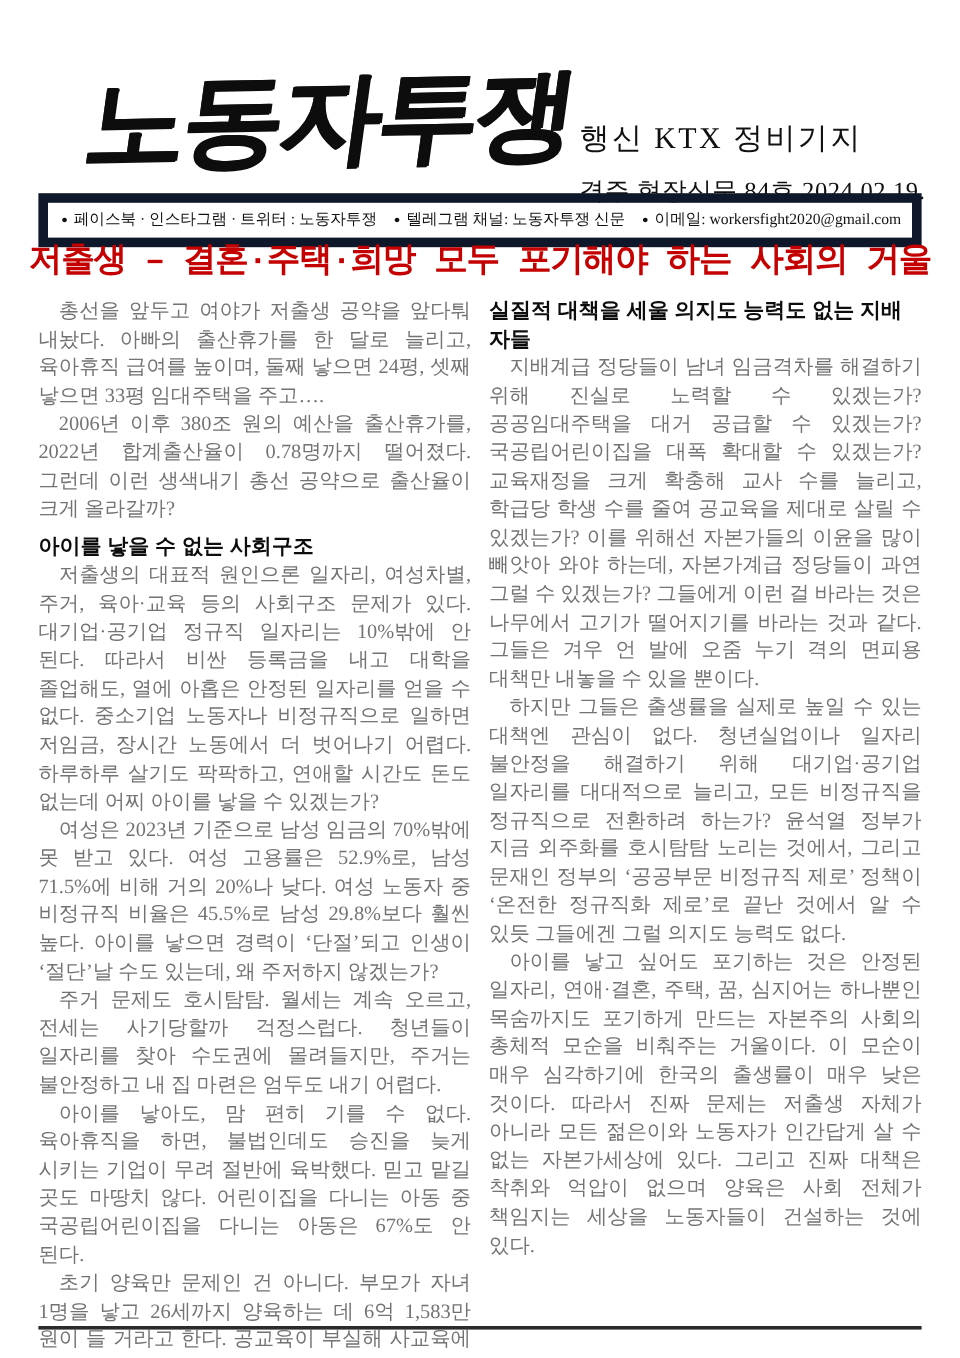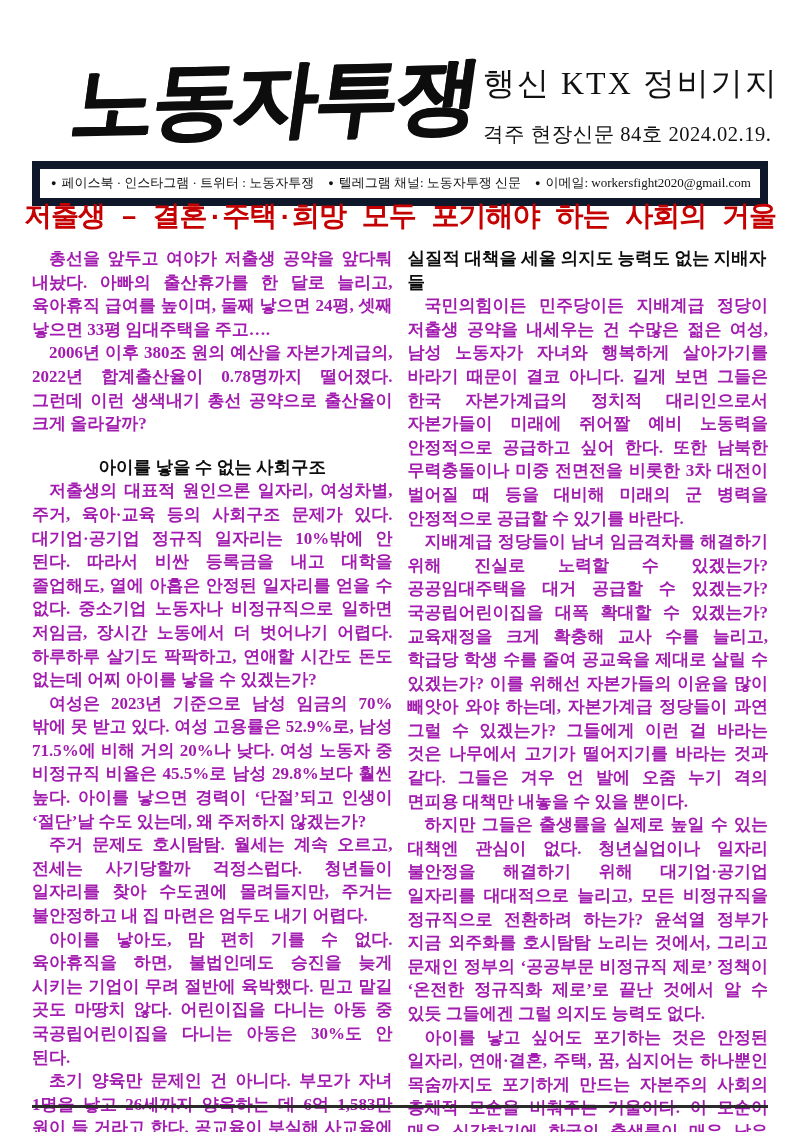--- a/index.html
+++ b/index.html
@@ -22,22 +22,23 @@
     letter-spacing: -3px;
     color: #0d0d0d;
     transform: skewX(-9deg) rotate(-1.2deg);
     white-space: nowrap;
     text-shadow: 1.5px 0 0 #0d0d0d, 0 1px 0 #0d0d0d;
   }
   .mast-right {
     position: absolute; top: 62px; left: 483px; width: 290px;
   }
   .mast-location {
-    font-size: 32px; letter-spacing: 2px; color: #111;
+    font-size: 25px; letter-spacing: 2px; color: #111;
     white-space: nowrap;
+    margin-top: 36px;
   }
   .mast-issue {
     margin-top: 14px; font-size: 20.5px; letter-spacing: 0.5px; color: #111;
     white-space: nowrap;
   }
 
   
   .info-bar {
     position: absolute; top: 161px; left: 32px; right: 32px;
     border: 8px solid #0f172a;
@@ -66,32 +67,31 @@
     position: absolute; top: 247px; left: 32px; right: 32px;
     display: flex; gap: 15px;
   }
   .col { flex: 1 1 0; min-width: 0; }
   .col p {
     font-size: 17px;
     line-height: 23.6px;
     text-align: justify;
     text-indent: 1em;
     word-break: keep-all;
-    color: #a21caf;
-    font-weight: bold;
+    color: #737373;
   }
   .section-heading {
-    font-family: Liberation Serif, serif;
+    font-family: Liberation Sans, sans-serif;
     font-weight: bold;
     font-size: 17.5px;
     line-height: 23.6px;
     color: #0d0d0d;
     text-align: left;
   }
-  .col .section-heading.spaced { margin-top: 20px; text-align: center; }
+  .col .section-heading.spaced { margin-top: 8px; }
 
   .bottom-rule {
     position: absolute; top: 1105px; left: 32px; right: 32px;
     border-top: 3px solid #2b2b2b;
   }
 </style>
 </head>
 <body>
 
 <div class="page">
@@ -104,31 +104,30 @@
 
   <div class="info-bar">
     <span class="info-item"><span class="info-bullet">●</span><span>페이스북 · 인스타그램 · 트위터 : 노동자투쟁</span></span><span class="info-item"><span class="info-bullet">●</span><span>텔레그램 채널: 노동자투쟁 신문</span></span><span class="info-item"><span class="info-bullet">●</span><span>이메일: workersfight2020@gmail.com</span></span>
   </div>
 
   <div class="headline" style="color: rgb(196, 0, 0);">저출생 – 결혼·주택·희망 모두 포기해야 하는 사회의 거울</div>
 
   <div class="columns">
     <div class="col">
       <p>총선을 앞두고 여야가 저출생 공약을 앞다퉈 내놨다. 아빠의 출산휴가를 한 달로 늘리고, 육아휴직 급여를 높이며, 둘째 낳으면 24평, 셋째 낳으면 33평 임대주택을 주고….</p>
-      <p>2006년 이후 380조 원의 예산을 자본가계급의, 2022년 합계출산율이 0.78명까지 떨어졌다. 그런데 이런 생색내기 총선 공약으로 출산율이 크게 올라갈까?</p>
+      <p>2006년 이후 380조 원의 예산을 출산휴가를, 2022년 합계출산율이 0.78명까지 떨어졌다. 그런데 이런 생색내기 총선 공약으로 출산율이 크게 올라갈까?</p>
       <div class="section-heading spaced">아이를 낳을 수 없는 사회구조</div>
       <p>저출생의 대표적 원인으론 일자리, 여성차별, 주거, 육아·교육 등의 사회구조 문제가 있다. 대기업·공기업 정규직 일자리는 10%밖에 안 된다. 따라서 비싼 등록금을 내고 대학을 졸업해도, 열에 아홉은 안정된 일자리를 얻을 수 없다. 중소기업 노동자나 비정규직으로 일하면 저임금, 장시간 노동에서 더 벗어나기 어렵다. 하루하루 살기도 팍팍하고, 연애할 시간도 돈도 없는데 어찌 아이를 낳을 수 있겠는가?</p>
       <p>여성은 2023년 기준으로 남성 임금의 70%밖에 못 받고 있다. 여성 고용률은 52.9%로, 남성 71.5%에 비해 거의 20%나 낮다. 여성 노동자 중 비정규직 비율은 45.5%로 남성 29.8%보다 훨씬 높다. 아이를 낳으면 경력이 ‘단절’되고 인생이 ‘절단’날 수도 있는데, 왜 주저하지 않겠는가?</p>
       <p>주거 문제도 호시탐탐. 월세는 계속 오르고, 전세는 사기당할까 걱정스럽다. 청년들이 일자리를 찾아 수도권에 몰려들지만, 주거는 불안정하고 내 집 마련은 엄두도 내기 어렵다.</p>
-      <p>아이를 낳아도, 맘 편히 기를 수 없다. 육아휴직을 하면, 불법인데도 승진을 늦게 시키는 기업이 무려 절반에 육박했다. 믿고 맡길 곳도 마땅치 않다. 어린이집을 다니는 아동 중 국공립어린이집을 다니는 아동은 30%도 안 된다.</p>
+      <p>아이를 낳아도, 맘 편히 기를 수 없다. 육아휴직을 하면, 불법인데도 승진을 늦게 시키는 기업이 무려 절반에 육박했다. 믿고 맡길 곳도 마땅치 않다. 어린이집을 다니는 아동 중 국공립어린이집을 다니는 아동은 67%도 안 된다.</p>
       <p>초기 양육만 문제인 건 아니다. 부모가 자녀 1명을 낳고 26세까지 양육하는 데 6억 1,583만 원이 들 거라고 한다. 공교육이 부실해 사교육에 의존하느라 부모의 허리가 휘는 경우도 많다.</p>
     </div>
     <div class="col">
       <div class="section-heading">실질적 대책을 세울 의지도 능력도 없는 지배자들</div>
-      <p>국민의힘이든 민주당이든 지배계급 정당이 저출생 공약을 내세우는 건 수많은 젊은 여성, 남성 노동자가 자녀와 행복하게 살아가기를 바라기 때문이 결코 아니다. 길게 보면 그들은 한국 자본가계급의 정치적 대리인으로서 자본가들이 미래에 쥐어짤 예비 노동력을 안정적으로 공급하고 싶어 한다. 또한 남북한 무력충돌이나 미중 전면전을 비롯한 3차 대전이 벌어질 때 등을 대비해 미래의 군 병력을 안정적으로 공급할 수 있기를 바란다.</p>
       <p>지배계급 정당들이 남녀 임금격차를 해결하기 위해 진실로 노력할 수 있겠는가? 공공임대주택을 대거 공급할 수 있겠는가? 국공립어린이집을 대폭 확대할 수 있겠는가? 교육재정을 크게 확충해 교사 수를 늘리고, 학급당 학생 수를 줄여 공교육을 제대로 살릴 수 있겠는가? 이를 위해선 자본가들의 이윤을 많이 빼앗아 와야 하는데, 자본가계급 정당들이 과연 그럴 수 있겠는가? 그들에게 이런 걸 바라는 것은 나무에서 고기가 떨어지기를 바라는 것과 같다. 그들은 겨우 언 발에 오줌 누기 격의 면피용 대책만 내놓을 수 있을 뿐이다.</p>
       <p>하지만 그들은 출생률을 실제로 높일 수 있는 대책엔 관심이 없다. 청년실업이나 일자리 불안정을 해결하기 위해 대기업·공기업 일자리를 대대적으로 늘리고, 모든 비정규직을 정규직으로 전환하려 하는가? 윤석열 정부가 지금 외주화를 호시탐탐 노리는 것에서, 그리고 문재인 정부의 ‘공공부문 비정규직 제로’ 정책이 ‘온전한 정규직화 제로’로 끝난 것에서 알 수 있듯 그들에겐 그럴 의지도 능력도 없다.</p>
       <p>아이를 낳고 싶어도 포기하는 것은 안정된 일자리, 연애·결혼, 주택, 꿈, 심지어는 하나뿐인 목숨까지도 포기하게 만드는 자본주의 사회의 총체적 모순을 비춰주는 거울이다. 이 모순이 매우 심각하기에 한국의 출생률이 매우 낮은 것이다. 따라서 진짜 문제는 저출생 자체가 아니라 모든 젊은이와 노동자가 인간답게 살 수 없는 자본가세상에 있다. 그리고 진짜 대책은 착취와 억압이 없으며 양육은 사회 전체가 책임지는 세상을 노동자들이 건설하는 것에 있다.</p>
     </div>
   </div>
 
   <div class="bottom-rule"></div>
 
 </div>
 

